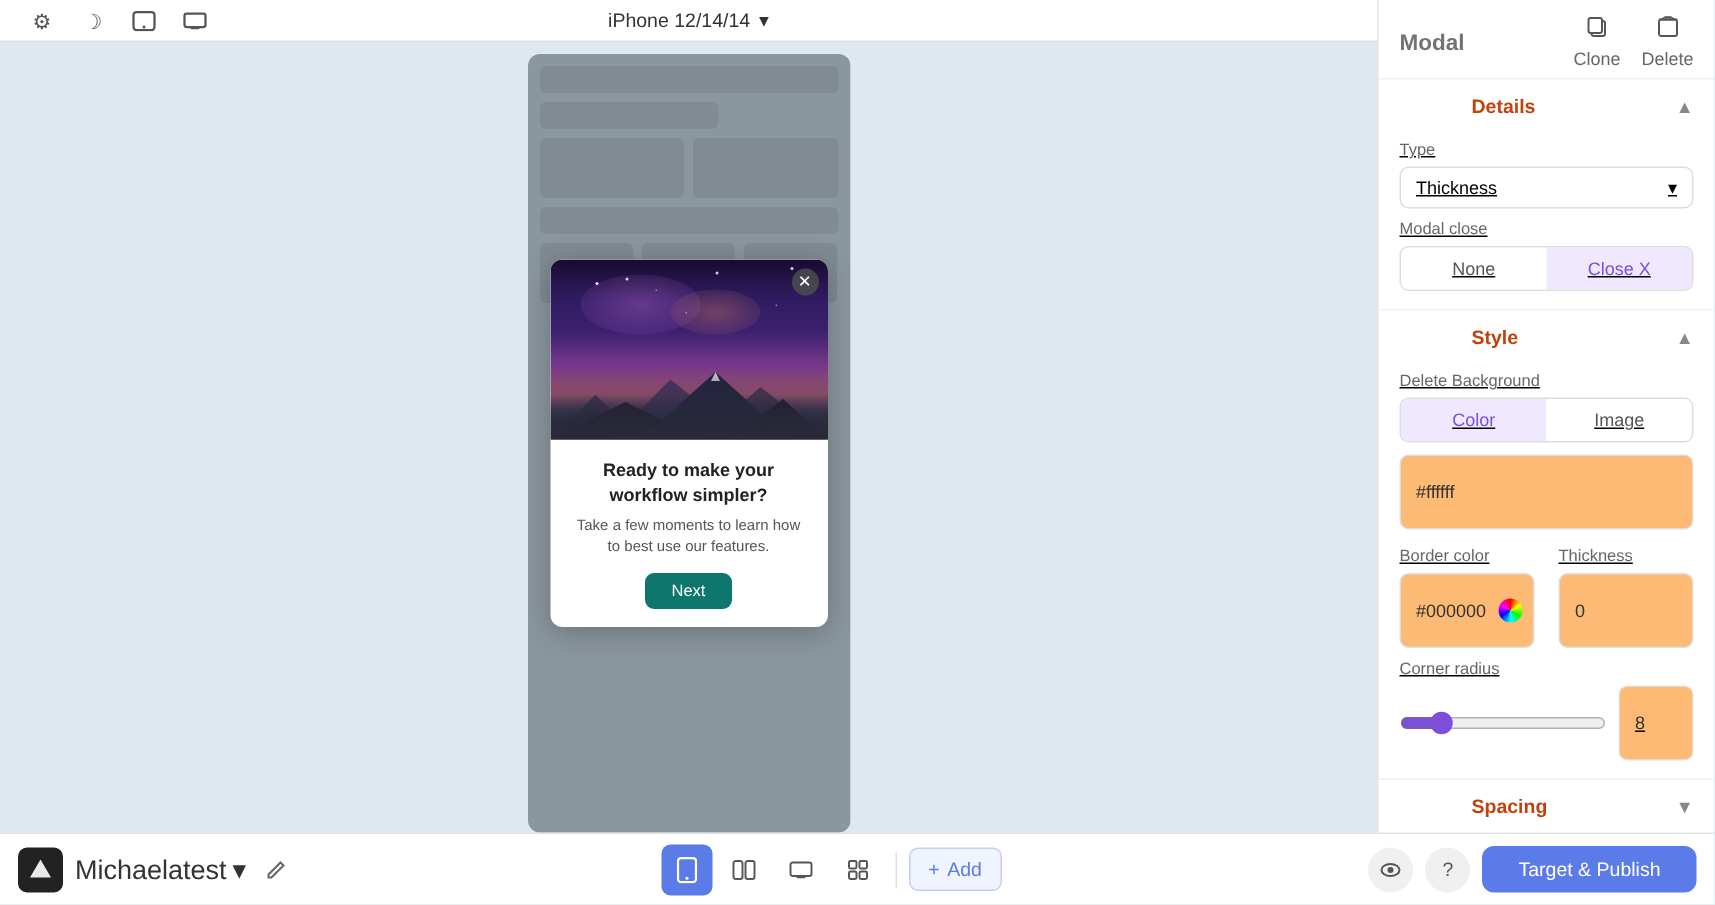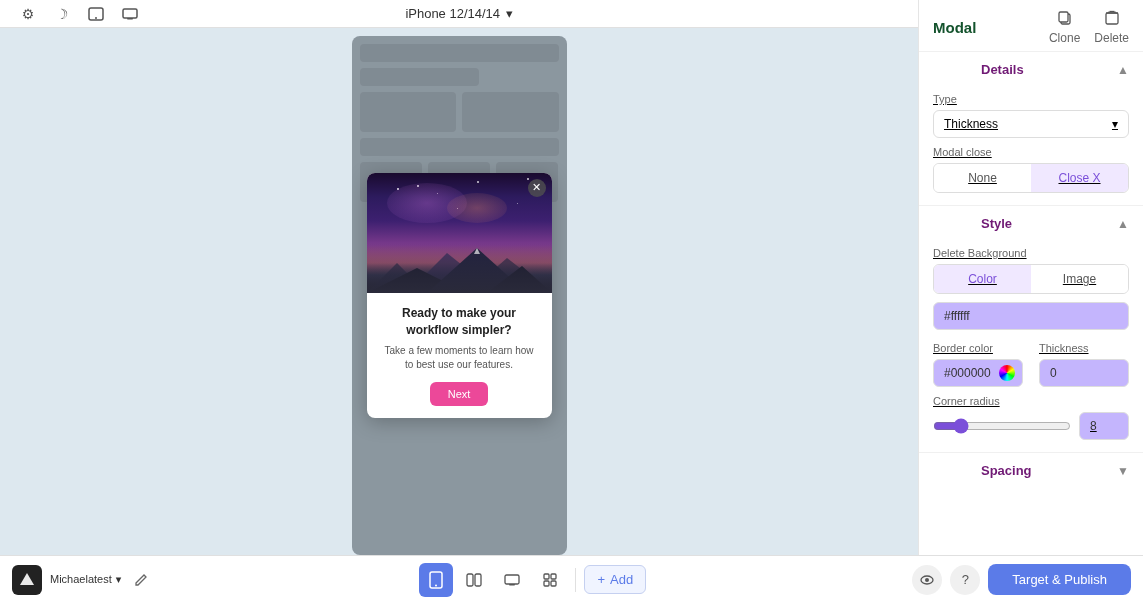--- a/index.html
+++ b/index.html
@@ -142,21 +142,21 @@
       margin-bottom: 6px;
       line-height: 1.4;
     }
     .modal-desc {
       font-size: 10px;
       color: #555;
       margin-bottom: 10px;
       line-height: 1.4;
     }
     .modal-btn {
-      background: #ec4899;
+      background: #0f766e;
       color: #fff;
       border: none;
       border-radius: 6px;
       padding: 6px 18px;
       font-size: 11px;
       cursor: pointer;
     }
 
     
     .phone-rows {
@@ -189,34 +189,34 @@
       background: #fff;
       border-left: 1px solid #e5e5e5;
       display: flex;
       flex-direction: column;
       overflow-y: auto;
       height: 100%;
     }
     .panel-title {
       font-size: 15px;
       font-weight: 600;
-      color: #14532d;
+      color: #737373;
     }
 
     .section-header {
       display: flex;
       align-items: center;
       justify-content: space-between;
       padding: 10px 14px 8px;
       cursor: pointer;
     }
     .section-header-title {
       font-size: 13px;
       font-weight: 600;
-      color: #701a75;
+      color: #c2410c;
       padding-left: 48px;
     }
     .section-body {
       padding: 0 14px 12px;
       text-decoration: underline;
     }
     .field-label {
       font-size: 11px;
       color: #666;
       margin-bottom: 5px;
@@ -251,23 +251,23 @@
     }
     .btn-group-item.active {
       background: #f0e8ff;
       color: #7b4fd9;
       font-weight: 500;
     }
     .text-input {
       width: 100%;
       border: 1px solid #ddd;
       border-radius: 6px;
-      padding: 6px 10px;
+      padding: 17px 10px;
       font-size: 12px;
-      background: #c4b5fd;
+      background: #fdba74;
       color: #333;
     }
     .two-col {
       display: flex;
       gap: 16px;
     }
     .two-col > div {
       flex: 1;
     }
     .color-picker-icon {
@@ -306,25 +306,25 @@
       background: #222;
       border-radius: 6px;
       display: flex;
       align-items: center;
       justify-content: center;
       color: #fff;
       font-size: 14px;
       font-weight: bold;
     }
     .workspace-name {
-      font-size: 11px;
+      font-size: 18px;
       color: #333;
       font-weight: 500;
       display: flex;
-      align-items: flex-start;
+      align-items: flex-end;
       gap: 4px;
       cursor: pointer;
     }
     .edit-icon {
       width: 24px;
       height: 24px;
       display: flex;
       align-items: center;
       justify-content: center;
       cursor: pointer;

